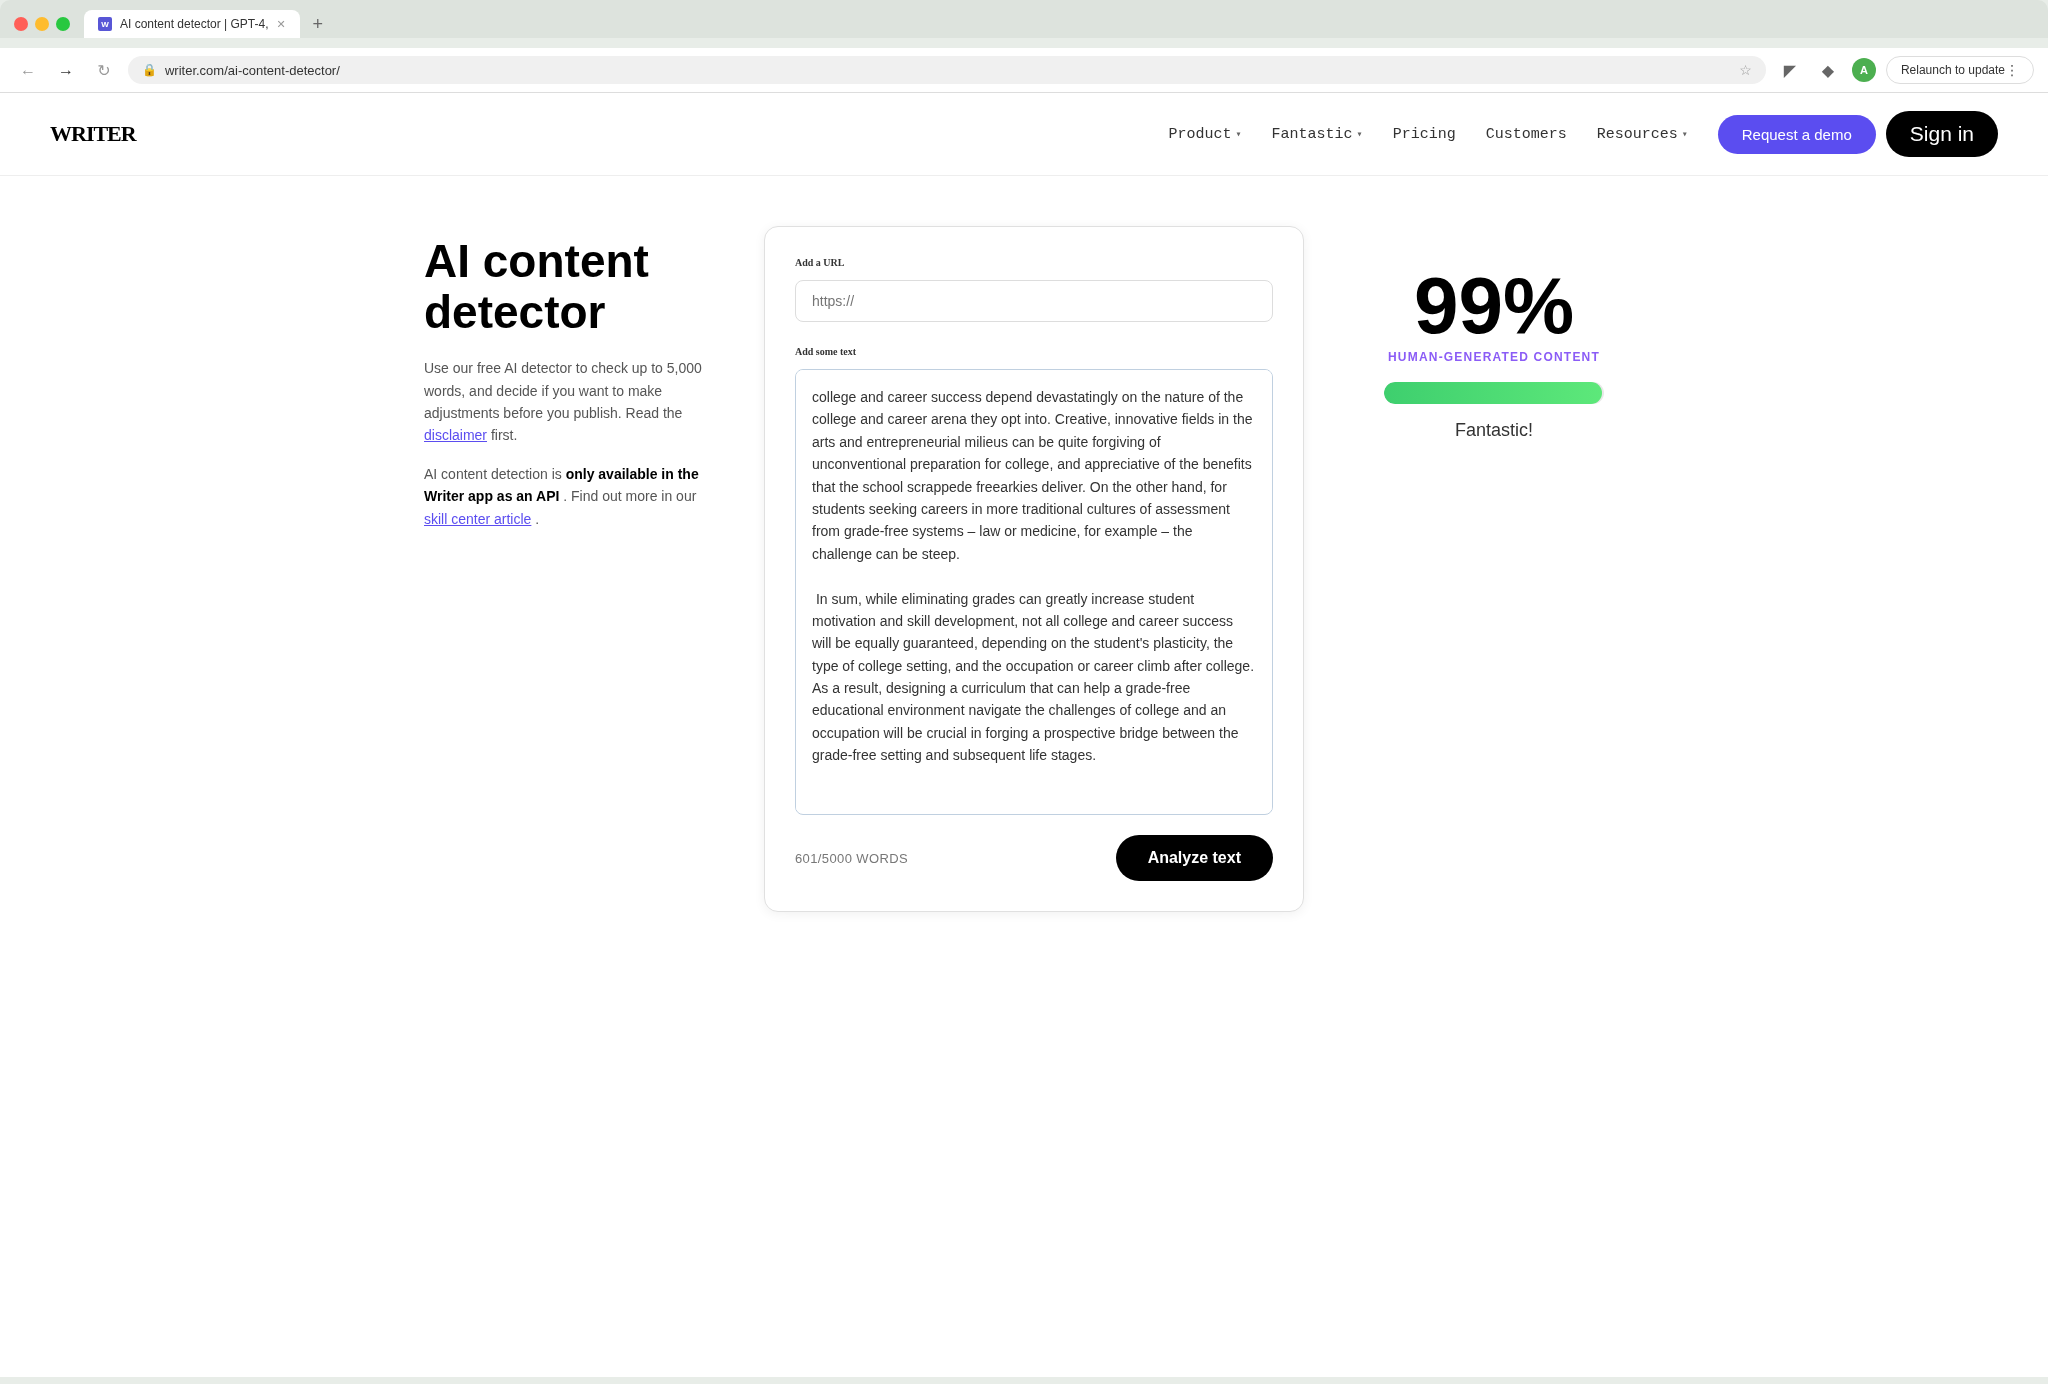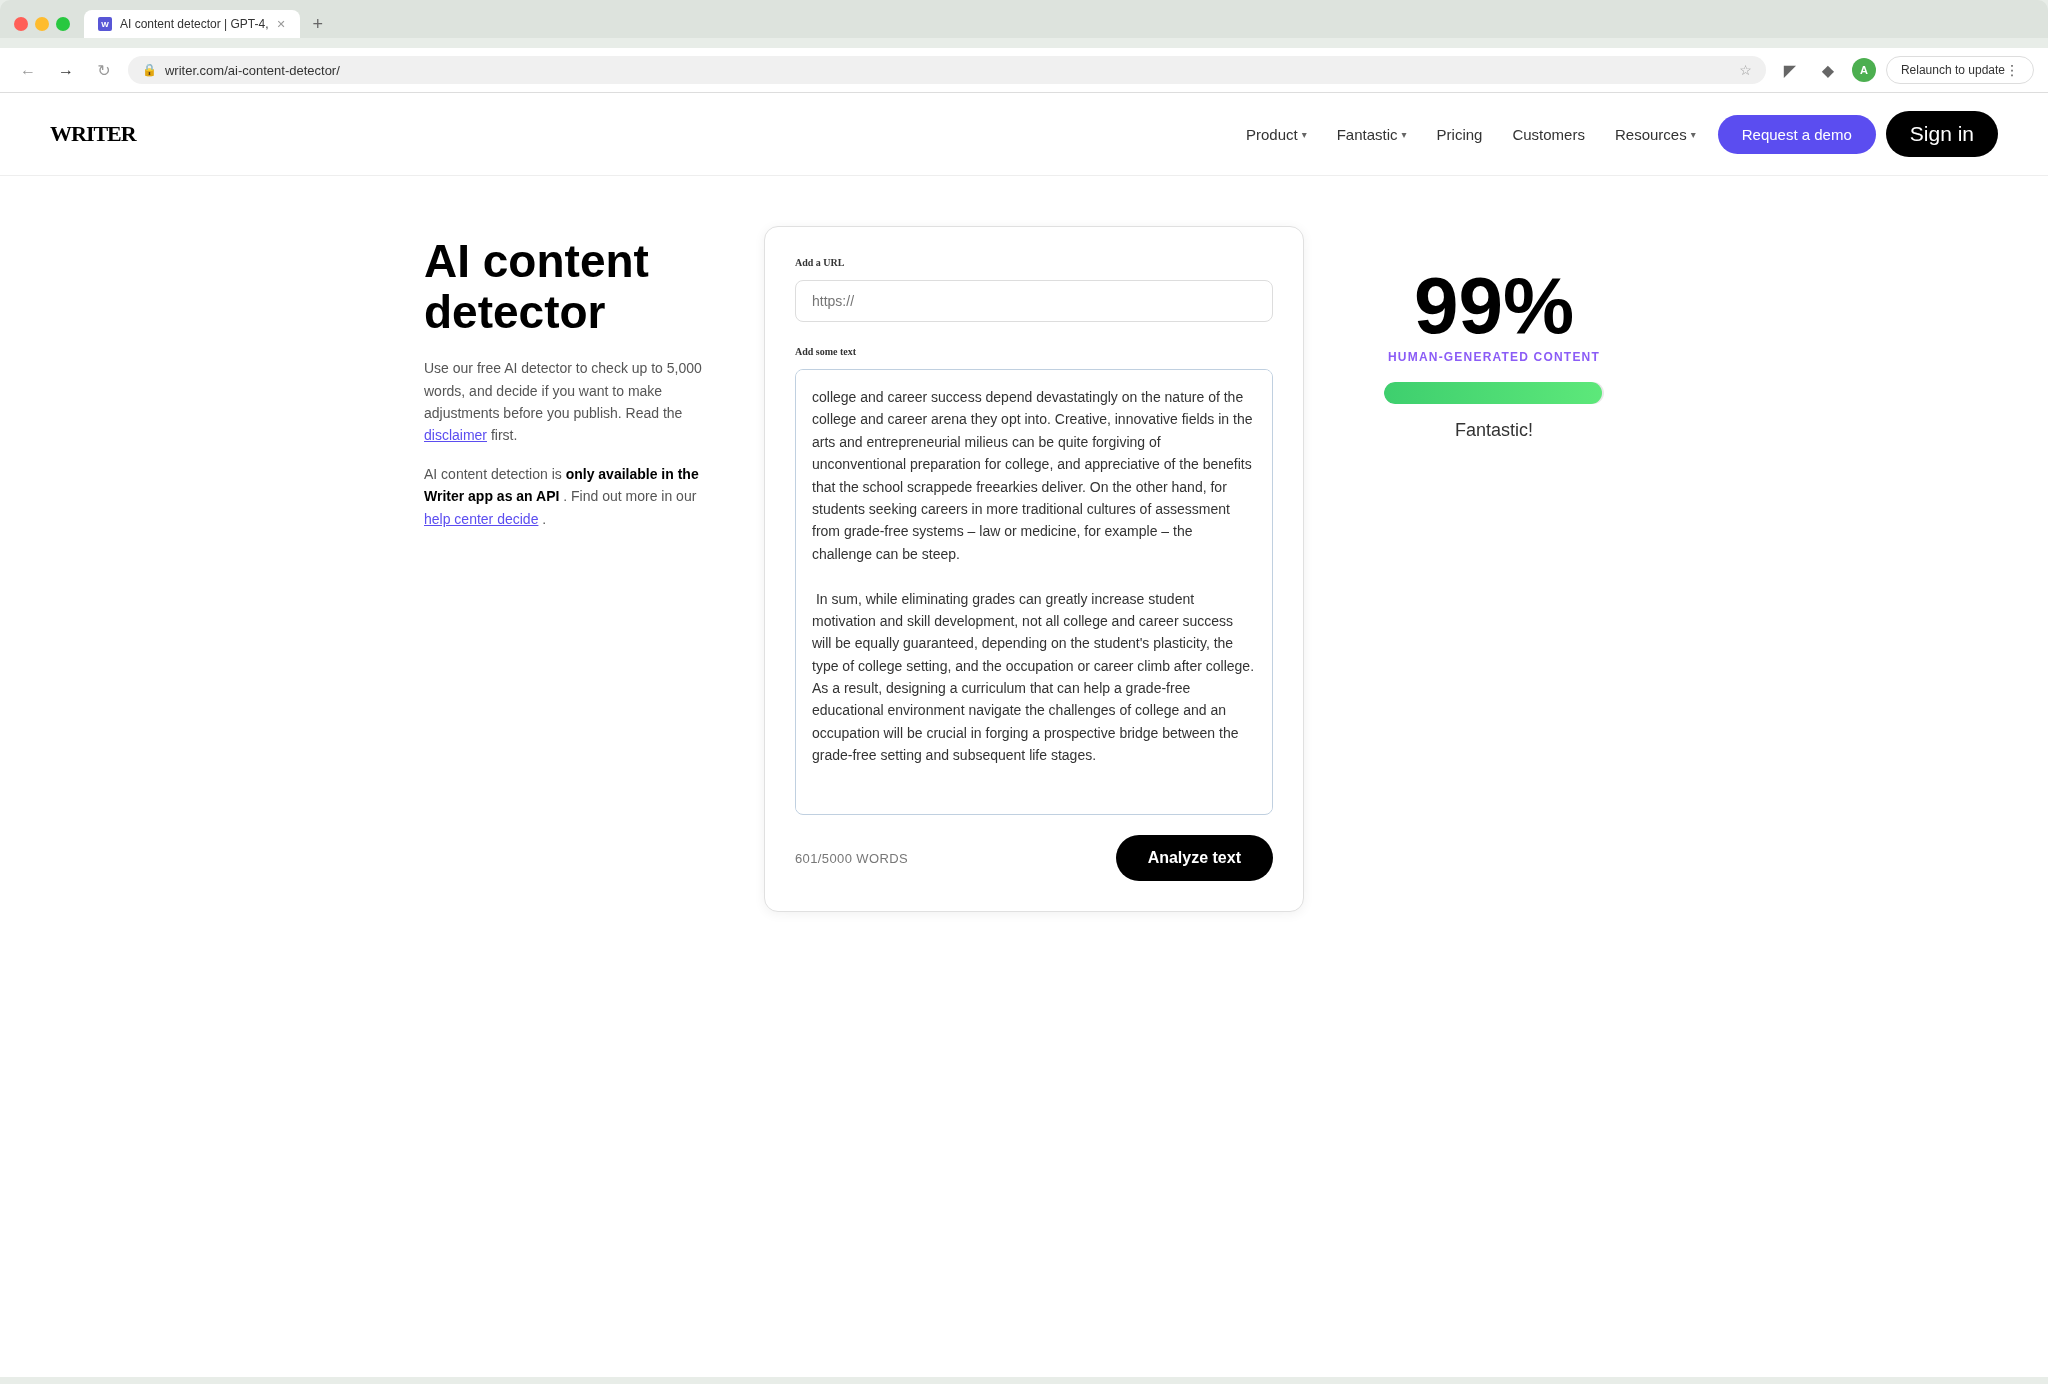--- a/index.html
+++ b/index.html
@@ -161,21 +161,22 @@
       font-weight: 900;
       color: #000;
       letter-spacing: -1px;
       margin-right: auto;
       font-family: Georgia, serif;
     }
     .nav-links {
       display: flex;
       align-items: flex-start;
       gap: 30px;
-      margin-right: 22px;
+      margin-right: 30px;
+      font-family: Liberation Mono, monospace;
     }
     .nav-link {
       font-size: 15px;
       color: #333;
       text-decoration: none;
       display: flex;
       align-items: center;
       gap: 4px;
       cursor: pointer;
     }
@@ -437,21 +438,21 @@
       <h1 class="page-title">AI content detector</h1>
       <p class="page-desc">
         <span>Use our free AI detector to check up to 5,000 words, and decide if you want to make adjustments before you publish. Read the</span>
         <a class="disclaimer-link">disclaimer</a>
         <span> first.</span>
       </p>
       <p class="api-note">
         <span>AI content detection is </span>
         <strong>only available in the Writer app as an API</strong>
         <span>. Find out more in our </span>
-        <a class="help-link">help center decide</a>
+        <a class="help-link">skill center article</a>
         <span>.</span>
       </p>
     </div>
 
     <div class="center-panel">
       <div class="section-label">Add a URL</div>
       <input class="url-input" type="text" placeholder="https://" style="">
 
       <div class="section-label">Add some text</div>
       <div class="text-area-wrap">

